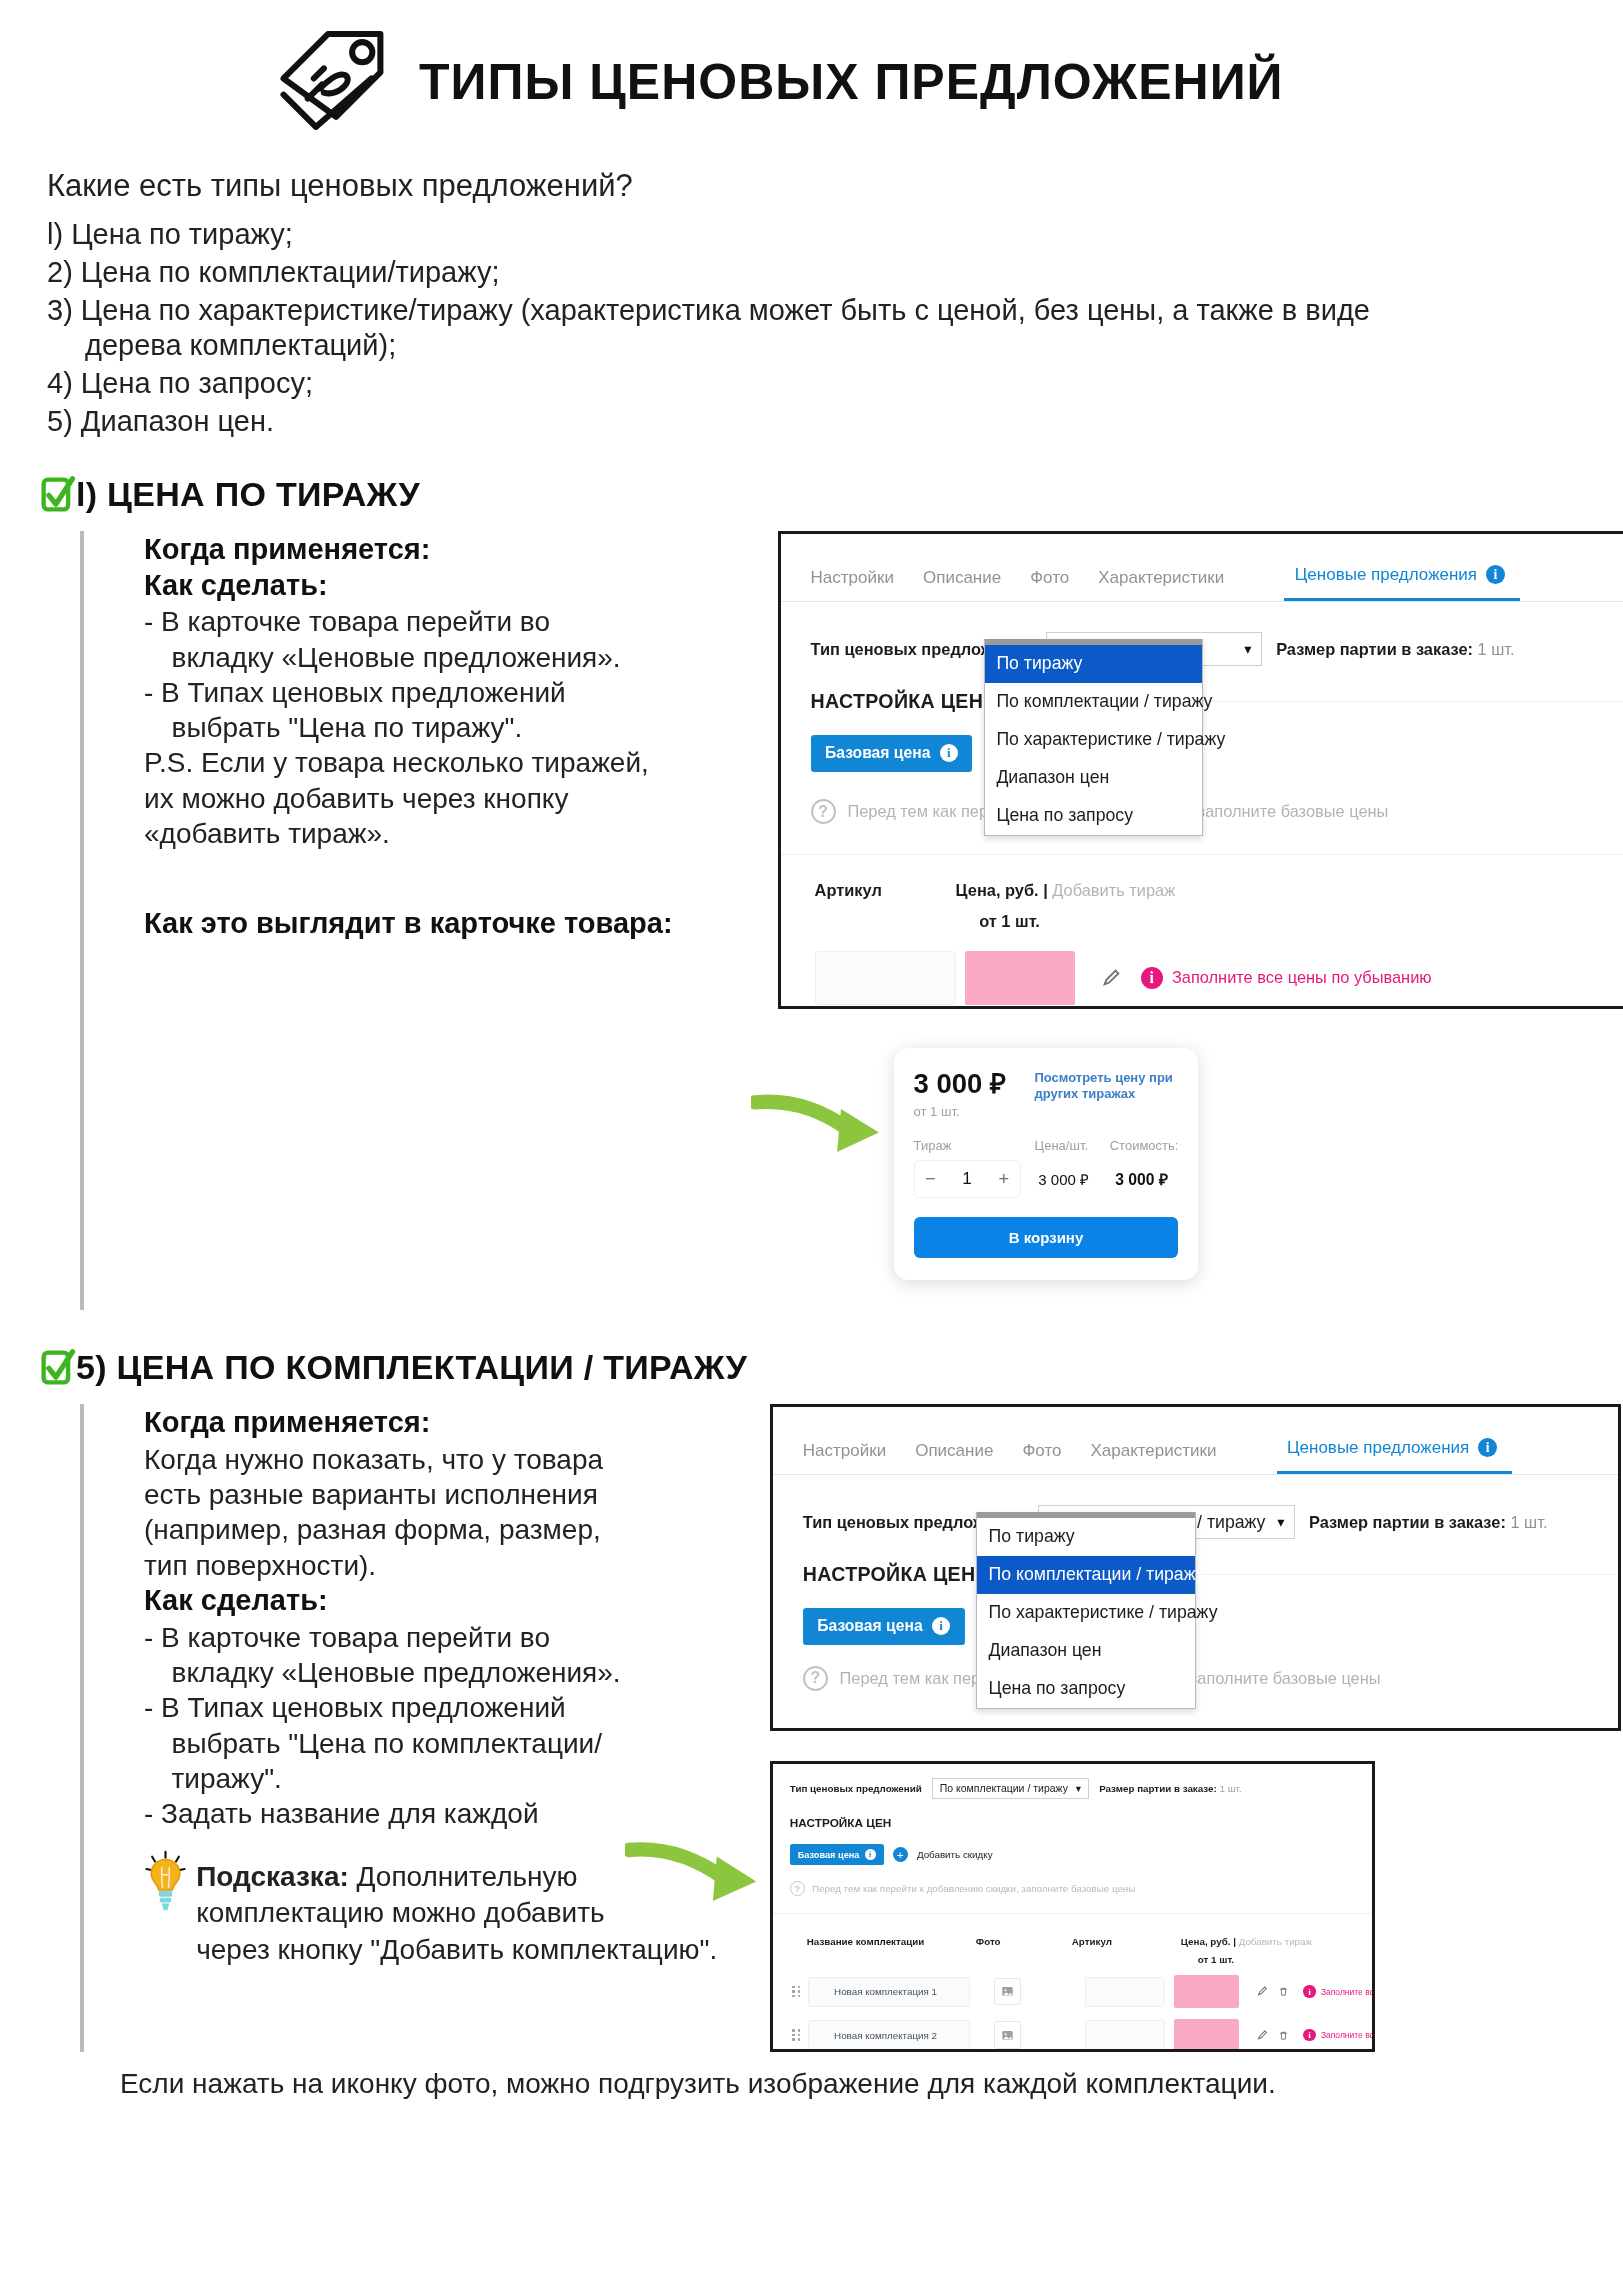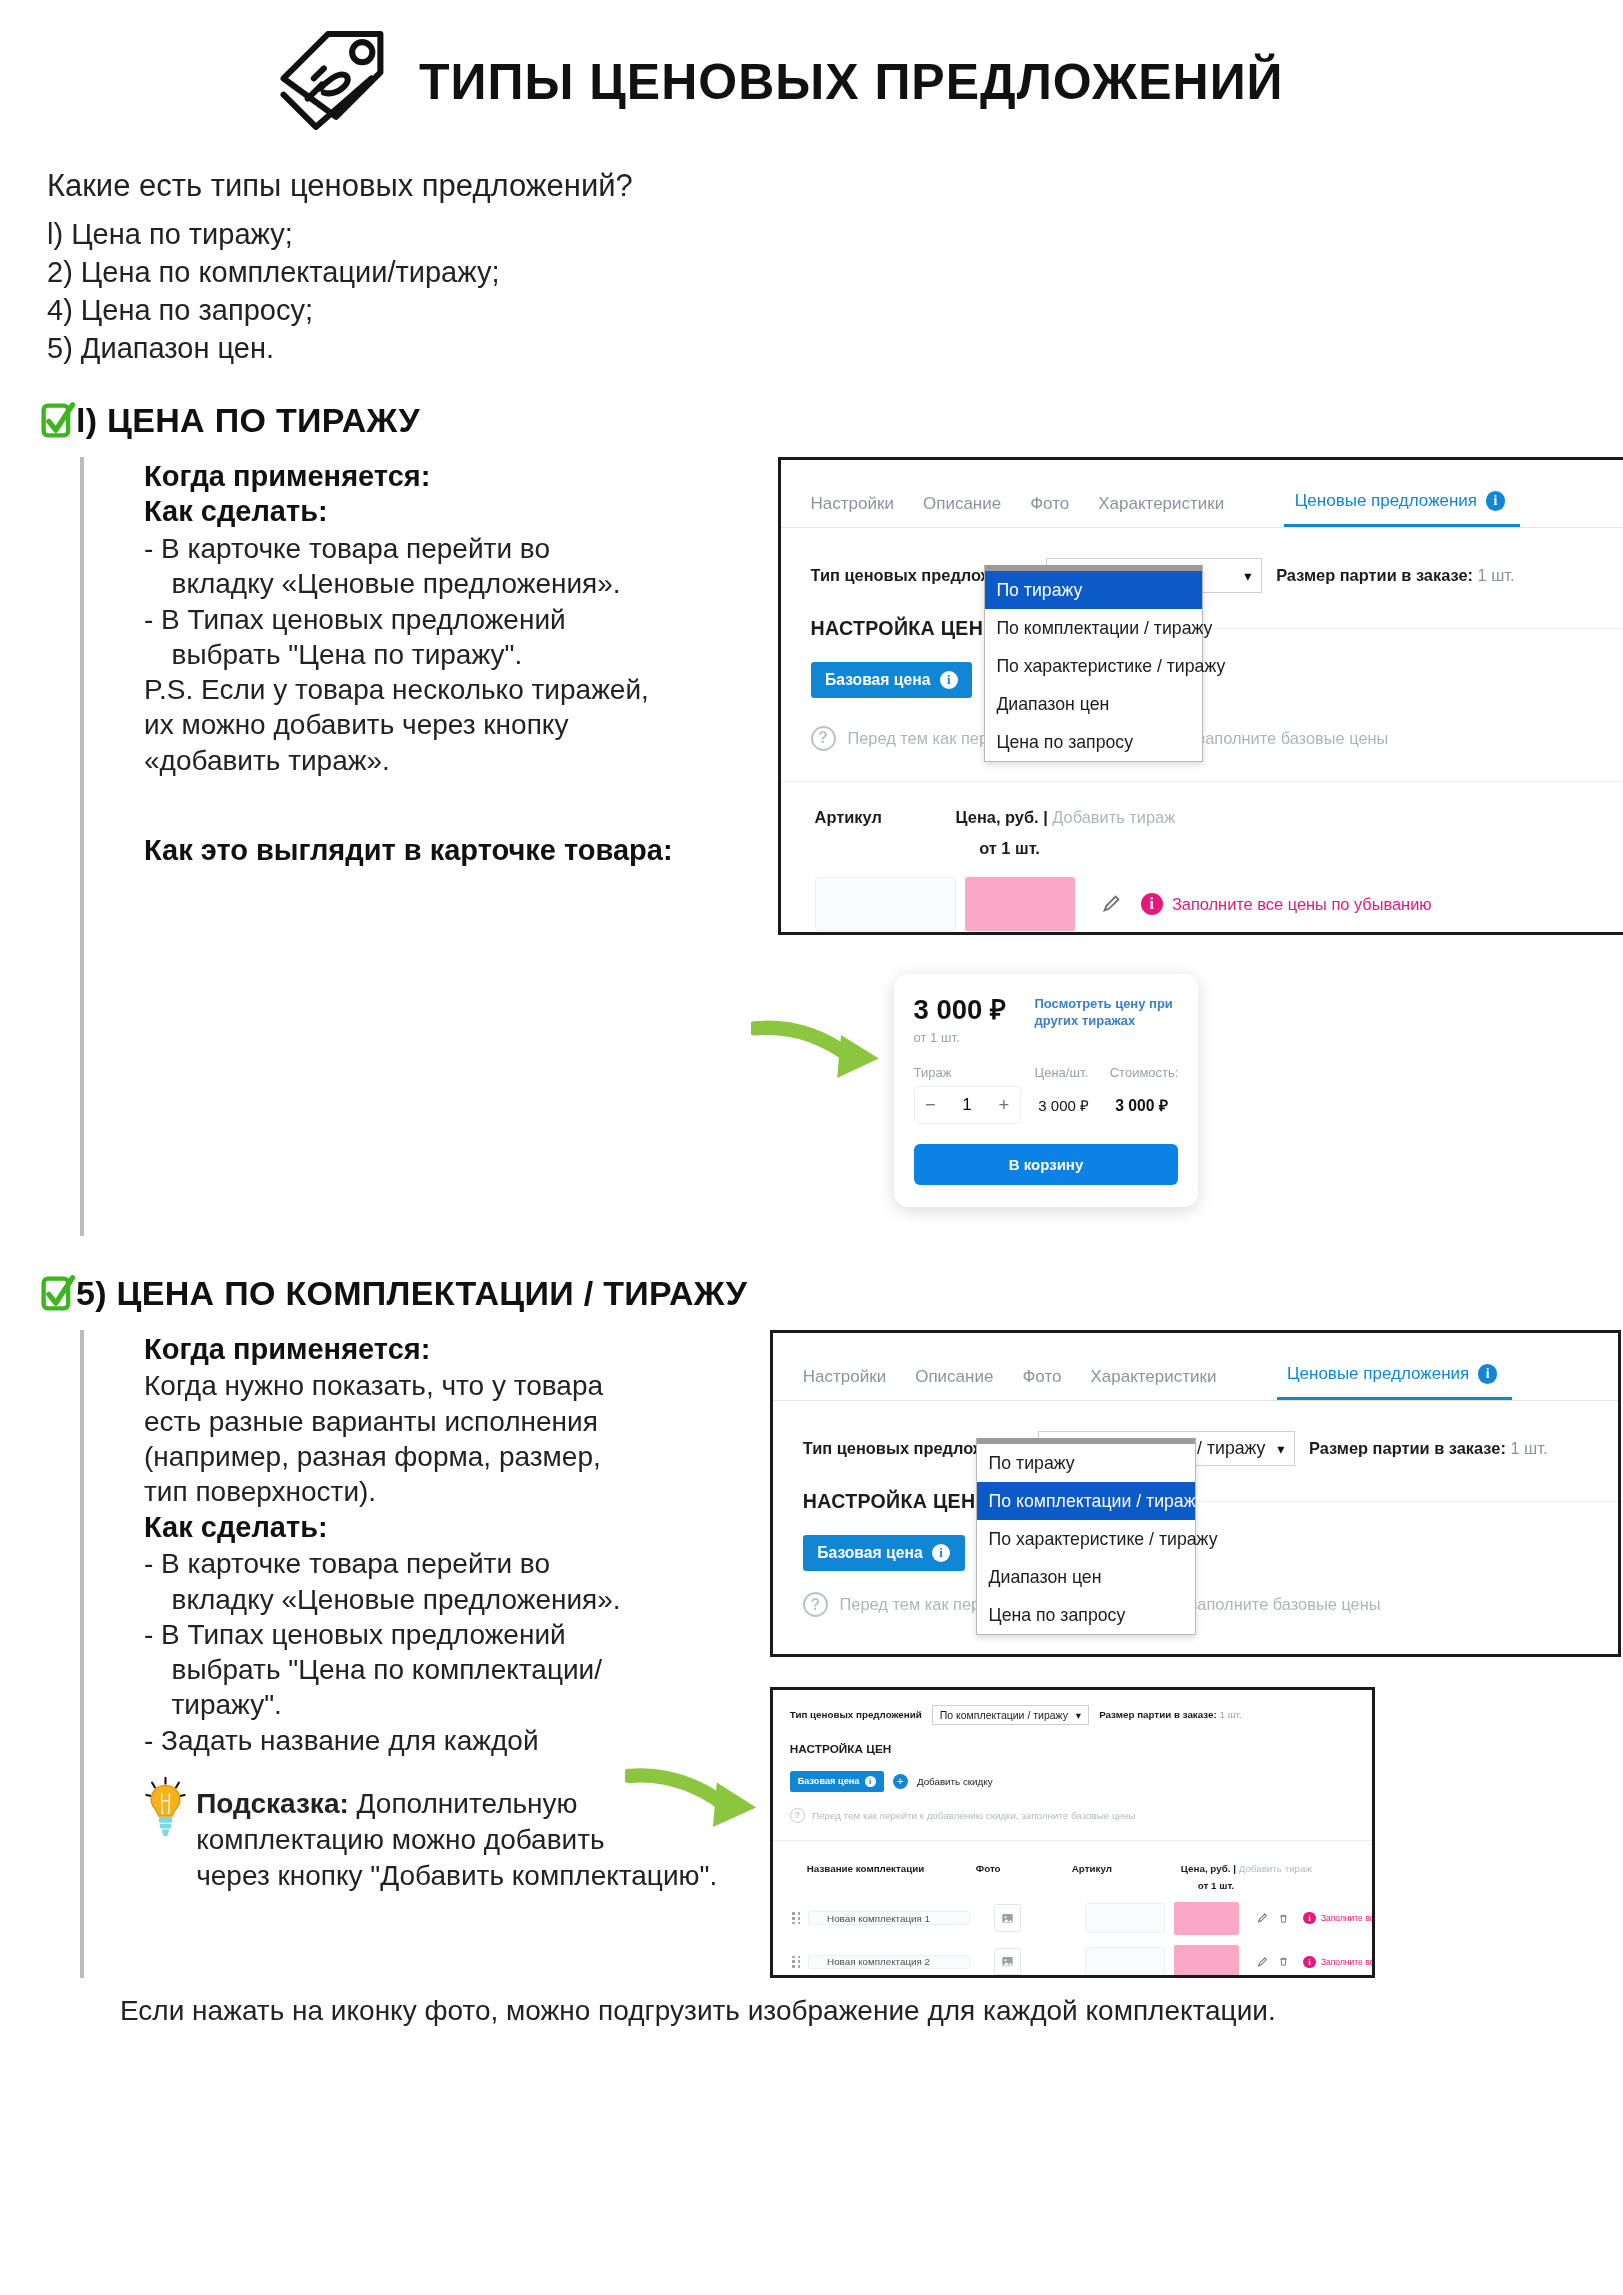--- a/index.html
+++ b/index.html
@@ -261,23 +261,23 @@
     font-size: 9.2px; font-weight: 700; display: inline-flex; align-items: center; justify-content: center;
   }
   .mini-htxt { font-size: 9.8px; color: #b4babe; white-space: nowrap; }
   .mini-thead { display: flex; padding: 22px 0 0 34px; border-top: 0.7px solid #eceff1; margin-top: 17px; }
   .mini-thead .c { font-size: 9.8px; font-weight: 700; color: #1c1c1c; white-space: nowrap; }
   .mini-thead .muted { font-weight: 400; color: #b4babe; }
   .mini-trow { display: flex; align-items: center; padding: 10.5px 0 0 19.6px; }
   .drag-dots { width: 9.2px; flex: 0 0 auto; display: grid; grid-template-columns: 3.3px 3.3px; gap: 2px; }
   .drag-dots i { width: 2.6px; height: 2.6px; background: #9aa0a6; display: block; border-radius: 0.7px; }
   .mini-name {
-    width: 162px; height: 14px; background: #fafbfc; border: 0.7px solid #eceff1;
+    width: 162px; height: 30px; background: #fafbfc; border: 0.7px solid #eceff1;
     border-radius: 2.6px; font-size: 9.8px; color: #4b5156;
-    display: flex; align-items: center; padding-left: 18px; margin-left: 6.5px; flex: 0 0 auto;
+    display: flex; align-items: center; padding-left: 25px; margin-left: 6.5px; flex: 0 0 auto;
   }
   .mini-photo {
     width: 27.5px; height: 27.5px; border: 0.7px solid #e3e7ea; border-radius: 2.6px;
     margin-left: 23.6px; display: flex; align-items: center; justify-content: center; flex: 0 0 auto;
   }
   .mini-art {
     width: 80px; height: 30px; background: #fafbfc; border: 0.7px solid #eceff1;
     border-radius: 2.6px; margin-left: 64px; flex: 0 0 auto;
   }
   .mini-pr { width: 65px; height: 33px; background: #f9a8c5; border-radius: 2px; margin-left: 9.2px; flex: 0 0 auto; }
@@ -318,20 +318,24 @@
     </svg>
   </span>
   <div class="doc-title">ТИПЫ ЦЕНОВЫХ ПРЕДЛОЖЕНИЙ</div>
 </div>
 
 <div class="intro">
   <div class="intro-q">Какие есть типы ценовых предложений?</div>
   <ul class="intro-list">
     <li><span>l) Цена по тиражу;</span></li>
     <li><span>2) Цена по комплектации/тиражу;</span></li>
+    <li>
+      <span>3) Цена по характеристике/тиражу (характеристика может быть с ценой, без цены, а также в виде</span>
+      <span class="cont">дерева комплектаций);</span>
+    </li>
     <li><span>4) Цена по запросу;</span></li>
     <li><span>5) Диапазон цен.</span></li>
   </ul>
 </div>
 
 <div class="section" style="margin-top:35px;">
   <div class="sec-head">
     <span class="check-icon">
       <svg viewBox="0 0 40 42" width="35" height="37">
         <rect x="3" y="4" width="28" height="34" rx="5" fill="none" stroke="#3cb521" stroke-width="5"></rect>

